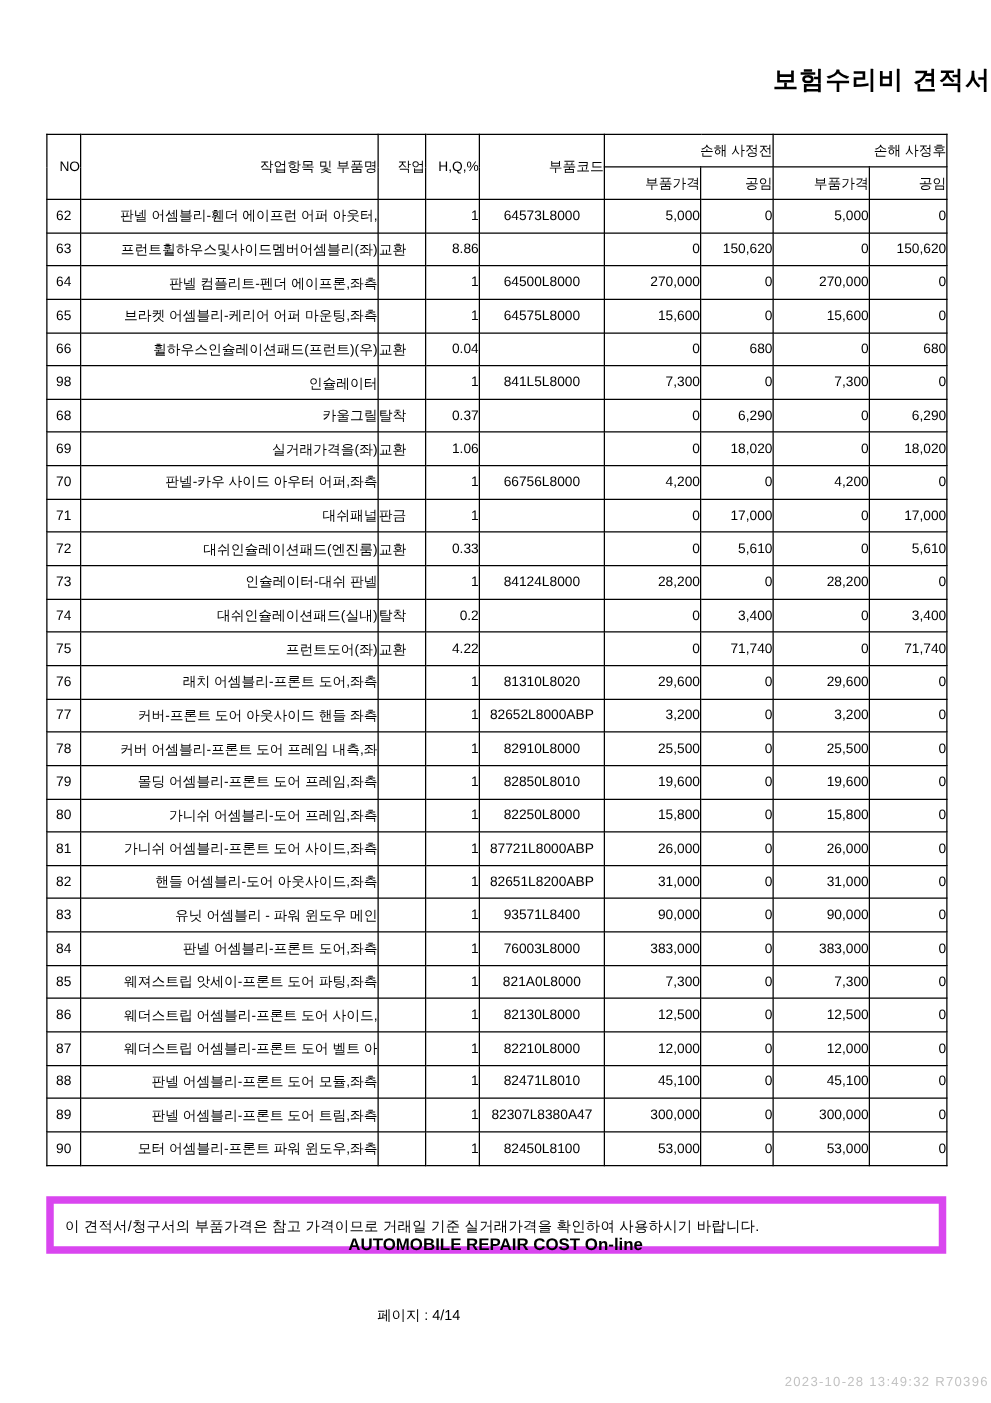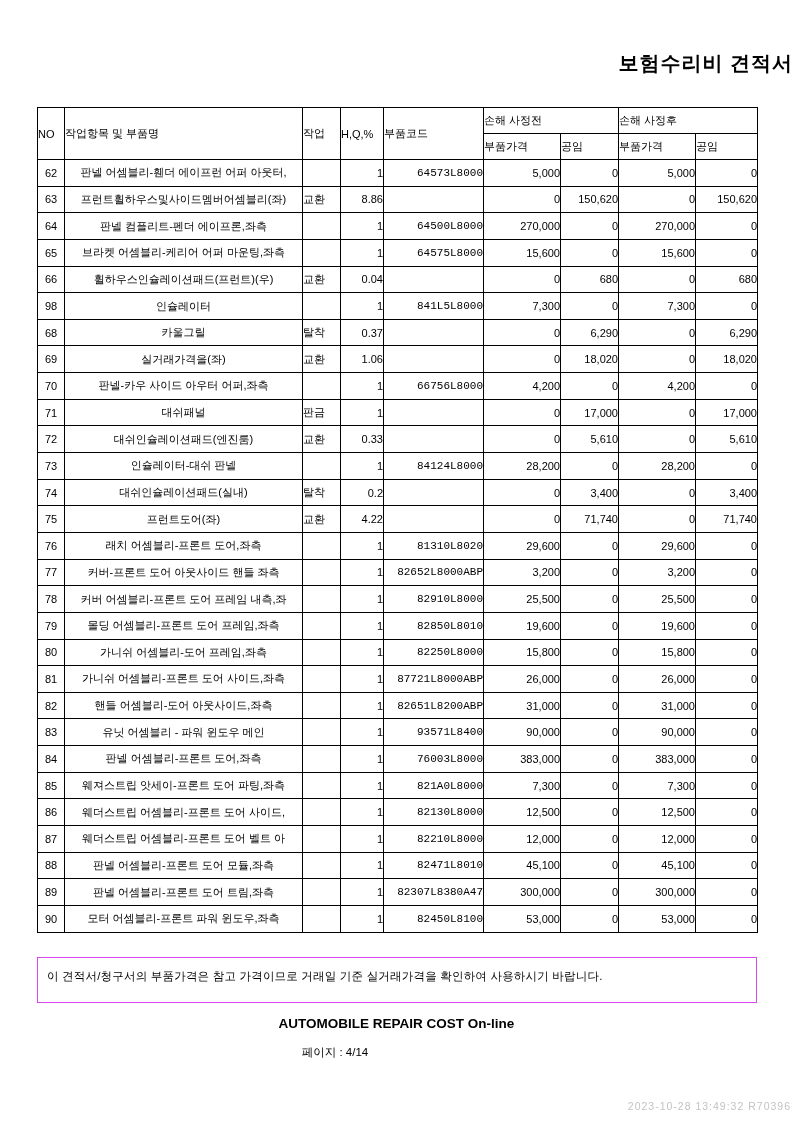--- a/index.html
+++ b/index.html
@@ -16,36 +16,36 @@
   table.estimate {
     position:absolute; left:37px; top:107px; width:720px;
     border-collapse:collapse; table-layout:fixed;
   }
   table.estimate th, table.estimate td {
     border:1px solid #000; font-size:11px; font-weight:normal;
     padding:0; overflow:hidden; white-space:nowrap; box-sizing:border-box;
   }
   tr.hdr { height:26px; }
   tr.data-row { height:26.65px; }
-  th { text-align:left; }
+  th { text-align:right; }
   .c-no   { text-align:center; }
-  .c-item { text-align:center; padding-left:21px; }
+  .c-item { text-align:right; padding-left:21px; }
   .c-work { text-align:left; }
   .c-hq   { text-align:right; padding-right:4px; }
-  .c-code { text-align:right; padding-left:4px;font-family:Liberation Mono, monospace; }
+  .c-code { text-align:center; padding-left:4px; }
   .c-num  { text-align:right; padding-right:6px; }
   .note-box {
     position:absolute; left:37px; top:957px; width:720px; height:46px;
-    border:1px solid #d946ef; box-sizing:border-box;
+    border:6px solid #d946ef; box-sizing:border-box;
   }
   .note-text {
     padding:11px 9px 0 9px; font-size:11.5px; letter-spacing:0.2px;
   }
   .footer-brand {
-    position:absolute; top:1016px; left:0; width:793px;
+    position:absolute; top:988px; left:0; width:793px;
     text-align:center; font-size:13.5px; font-weight:bold;
   }
   .page-label {
     position:absolute; top:1045px; left:0; width:670px;
     text-align:center; font-size:11.5px;
   }
   .timestamp {
     position:absolute; top:1100px; right:2px;
     font-size:10.5px; color:#c3c3c3; letter-spacing:1px;
   }

